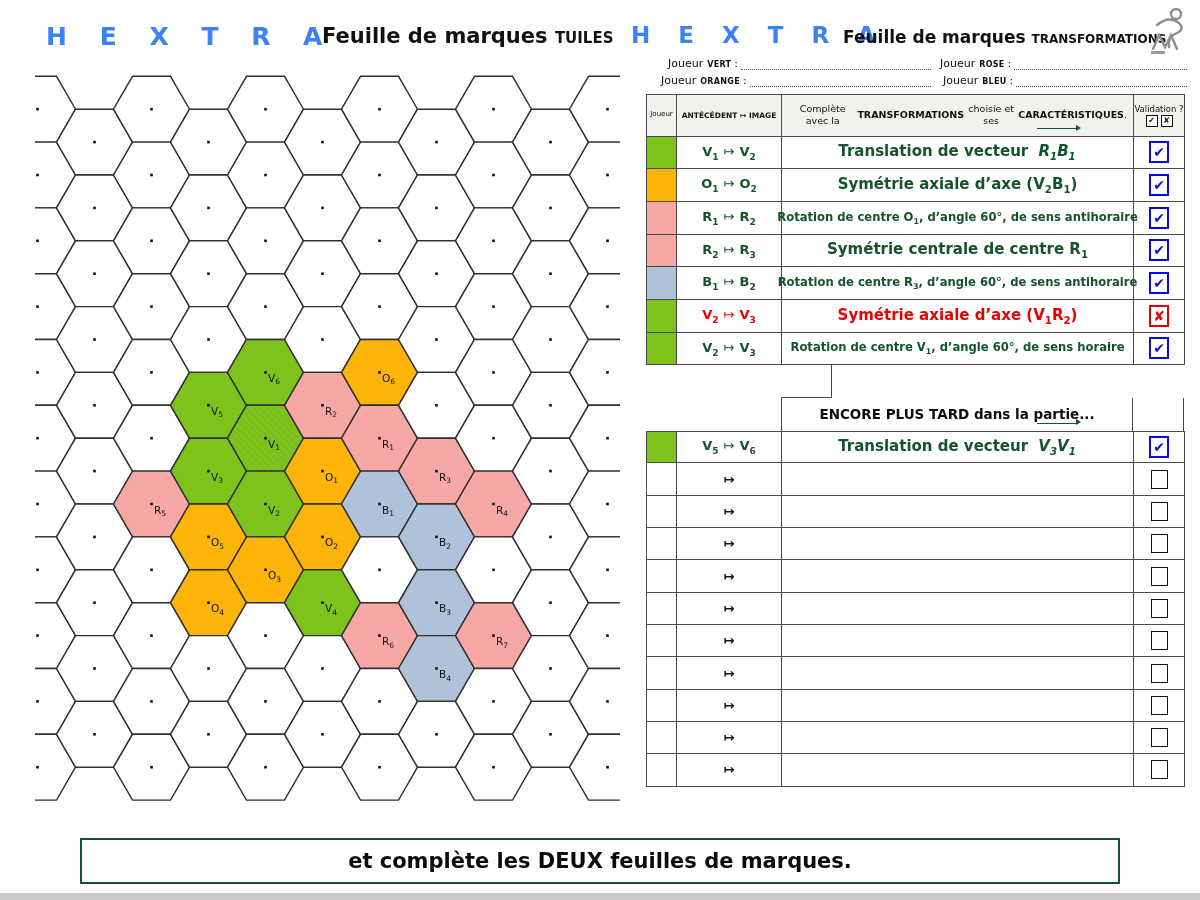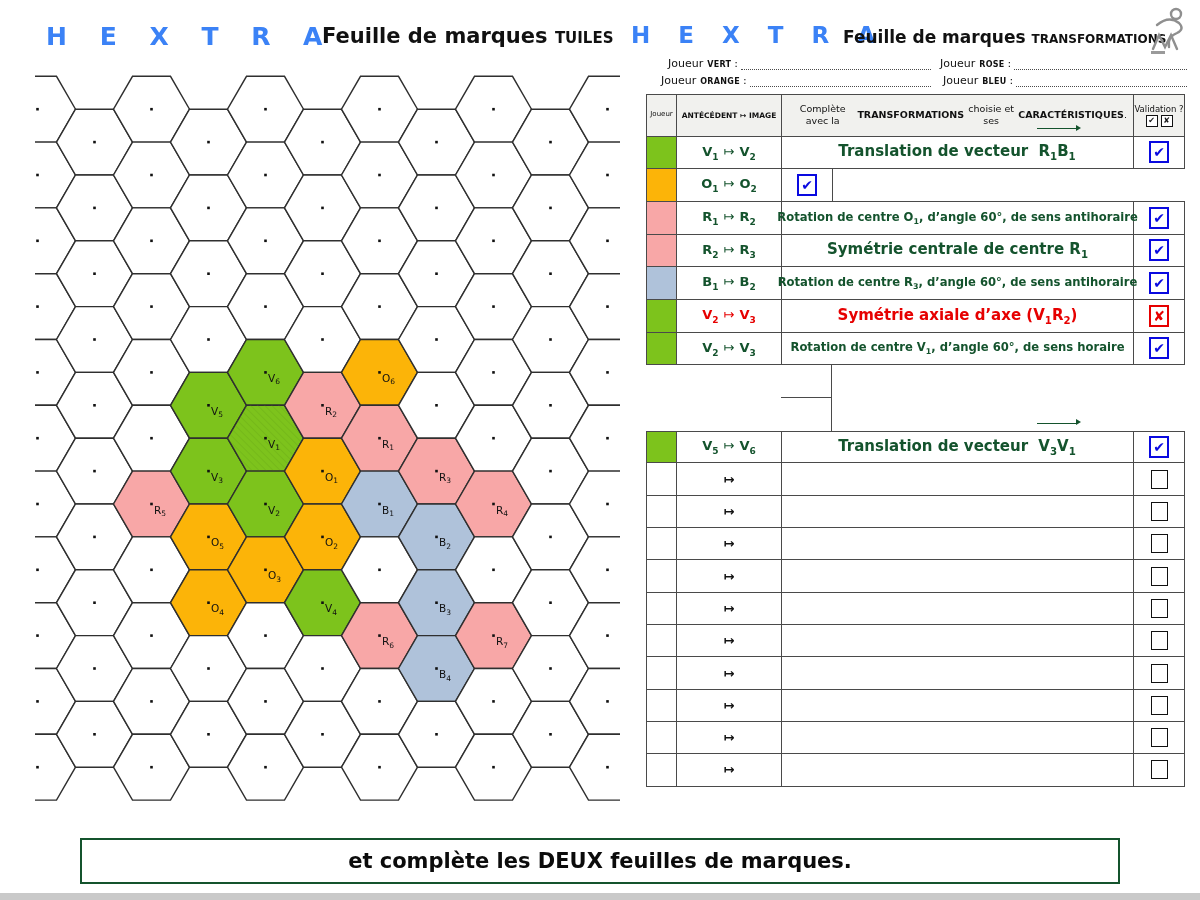--- a/index.html
+++ b/index.html
@@ -49,21 +49,21 @@
   .trans-text sub{font-size:0.68em;}
   .blue{color:#14532d;}
   .redtxt{color:#e60000;}
   .section-text{font-size:13.5px;font-weight:bold;color:#0d0d0d;}
   .empty-map{font-size:13px;font-weight:bold;color:#111;}
   .cb{display:inline-flex;align-items:center;justify-content:center;width:16px;height:18px;background:#fff;
       font-size:14px;font-weight:bold;line-height:1;}
   .cb.ok{border:2px solid #0a0ae0;color:#0a0ae0;}
   .cb.fail{border:2px solid #e60000;color:#e60000;}
   .cb.blank{border:1.6px solid #111;color:transparent;width:15px;height:17px;}
-  .vec{position:relative;margin-left:4px;padding:12px 1px;}
+  .vec{position:relative;margin-left:4px;padding:12px 1px;font-style:italic;}
   .vec::before{content:'';position:absolute;left:0;right:1px;top:-2.5px;border-top:1.5px solid currentColor;}
   .vec::after{content:'';position:absolute;right:-4px;top:-5.6px;width:0;height:0;
               border:3.2px solid transparent;border-left:5px solid currentColor;border-right:0;}
   
   #banner{position:absolute;left:80px;top:838px;width:1040px;height:46px;box-sizing:border-box;
           border:2px solid #14532d;display:flex;align-items:center;justify-content:center;
           font-size:21px;font-weight:600;color:#0b0b0b;background:#fff;}
   #bottom-strip{position:absolute;left:0;top:893px;width:1200px;height:7px;background:#c9c9c9;}
   svg text{font-family:"DejaVu Sans",sans-serif;}
 </style>
@@ -408,20 +408,23 @@
       </div>
       <div class="td v-col">
         <span class="cb ok">✔</span>
       </div>
     </div>
     <div class="tr">
       <div class="td c-col" style="background:#fcb408"></div>
       <div class="td a-col">
         <span class="ant-text blue">O<sub>1</sub><span class="mapsto">↦</span>O<sub>2</sub></span>
       </div>
+      <div class="td t-col">
+        <span class="trans-text lg blue">Symétrie axiale d’axe (V<sub>2</sub>B<sub>1</sub>)</span>
+      </div>
       <div class="td v-col">
         <span class="cb ok">✔</span>
       </div>
     </div>
     <div class="tr">
       <div class="td c-col" style="background:#f8a7a7"></div>
       <div class="td a-col">
         <span class="ant-text blue">R<sub>1</sub><span class="mapsto">↦</span>R<sub>2</sub></span>
       </div>
       <div class="td t-col">
@@ -478,20 +481,21 @@
       <div class="td v-col">
         <span class="cb ok">✔</span>
       </div>
     </div>
     <div class="tr section">
       <div class="spacer"></div>
       <div class="td v-col"></div>
     </div>
     <div class="tr section nobtm">
       <div class="spacer"></div>
+      <div class="td t-col section-text">ENCORE PLUS TARD dans la partie...</div>
       <div class="td v-col"></div>
     </div>
     <div class="tr tl">
       <div class="td c-col" style="background:#7dc31c"></div>
       <div class="td a-col">
         <span class="ant-text blue">V<sub>5</sub><span class="mapsto">↦</span>V<sub>6</sub></span>
       </div>
       <div class="td t-col">
         <span class="trans-text lg blue">Translation de vecteur <span class="vec">V<sub>3</sub>V<sub>1</sub></span></span>
       </div>

